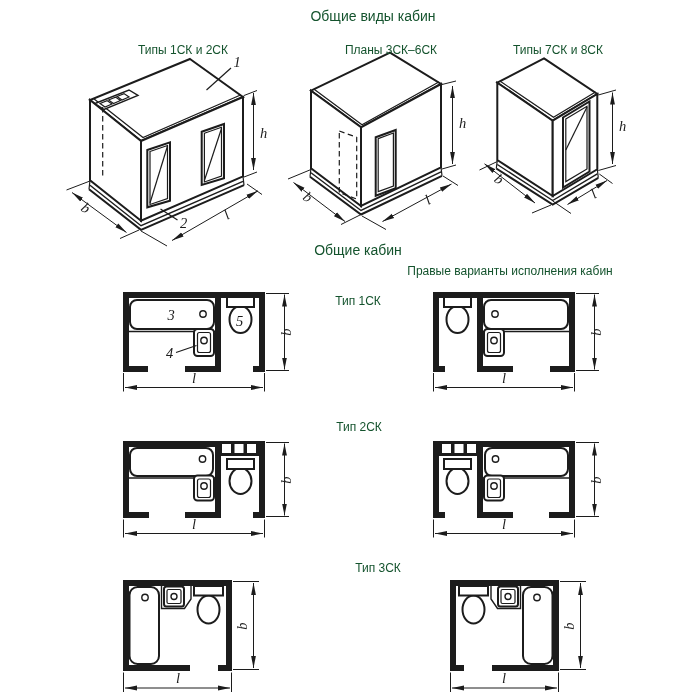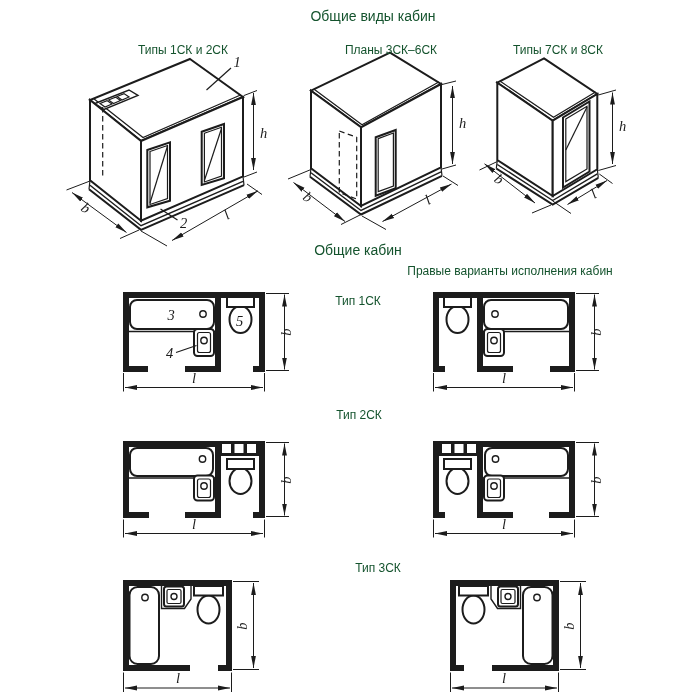--- a/index.html
+++ b/index.html
@@ -283,16 +283,16 @@
   </g>
 </svg>
 
 <div class="lbl t-main" style="left:373px;top:8px;">Общие виды кабин</div>
 <div class="lbl t-sub" style="left:183px;top:43px;">Типы 1СК и 2СК</div>
 <div class="lbl t-sub" style="left:391px;top:43px;">Планы 3СК–6СК</div>
 <div class="lbl t-sub" style="left:558px;top:43px;">Типы 7СК и 8СК</div>
 <div class="lbl t-main" style="left:358px;top:242px;">Общие кабин</div>
 <div class="lbl t-sub" style="left:510px;top:264px;">Правые варианты исполнения кабин</div>
 <div class="lbl t-sub" style="left:358px;top:281px;margin-top:13px;">Тип 1СК</div>
-<div class="lbl t-sub" style="left:359px;top:408px;">Тип 2СК</div>
+<div class="lbl t-sub" style="left:359px;top:420px;">Тип 2СК</div>
 <div class="lbl t-sub" style="left:359px;top:561px;margin-left:19px;">Тип 3СК</div>
 
 </div>
 
 </body></html>

